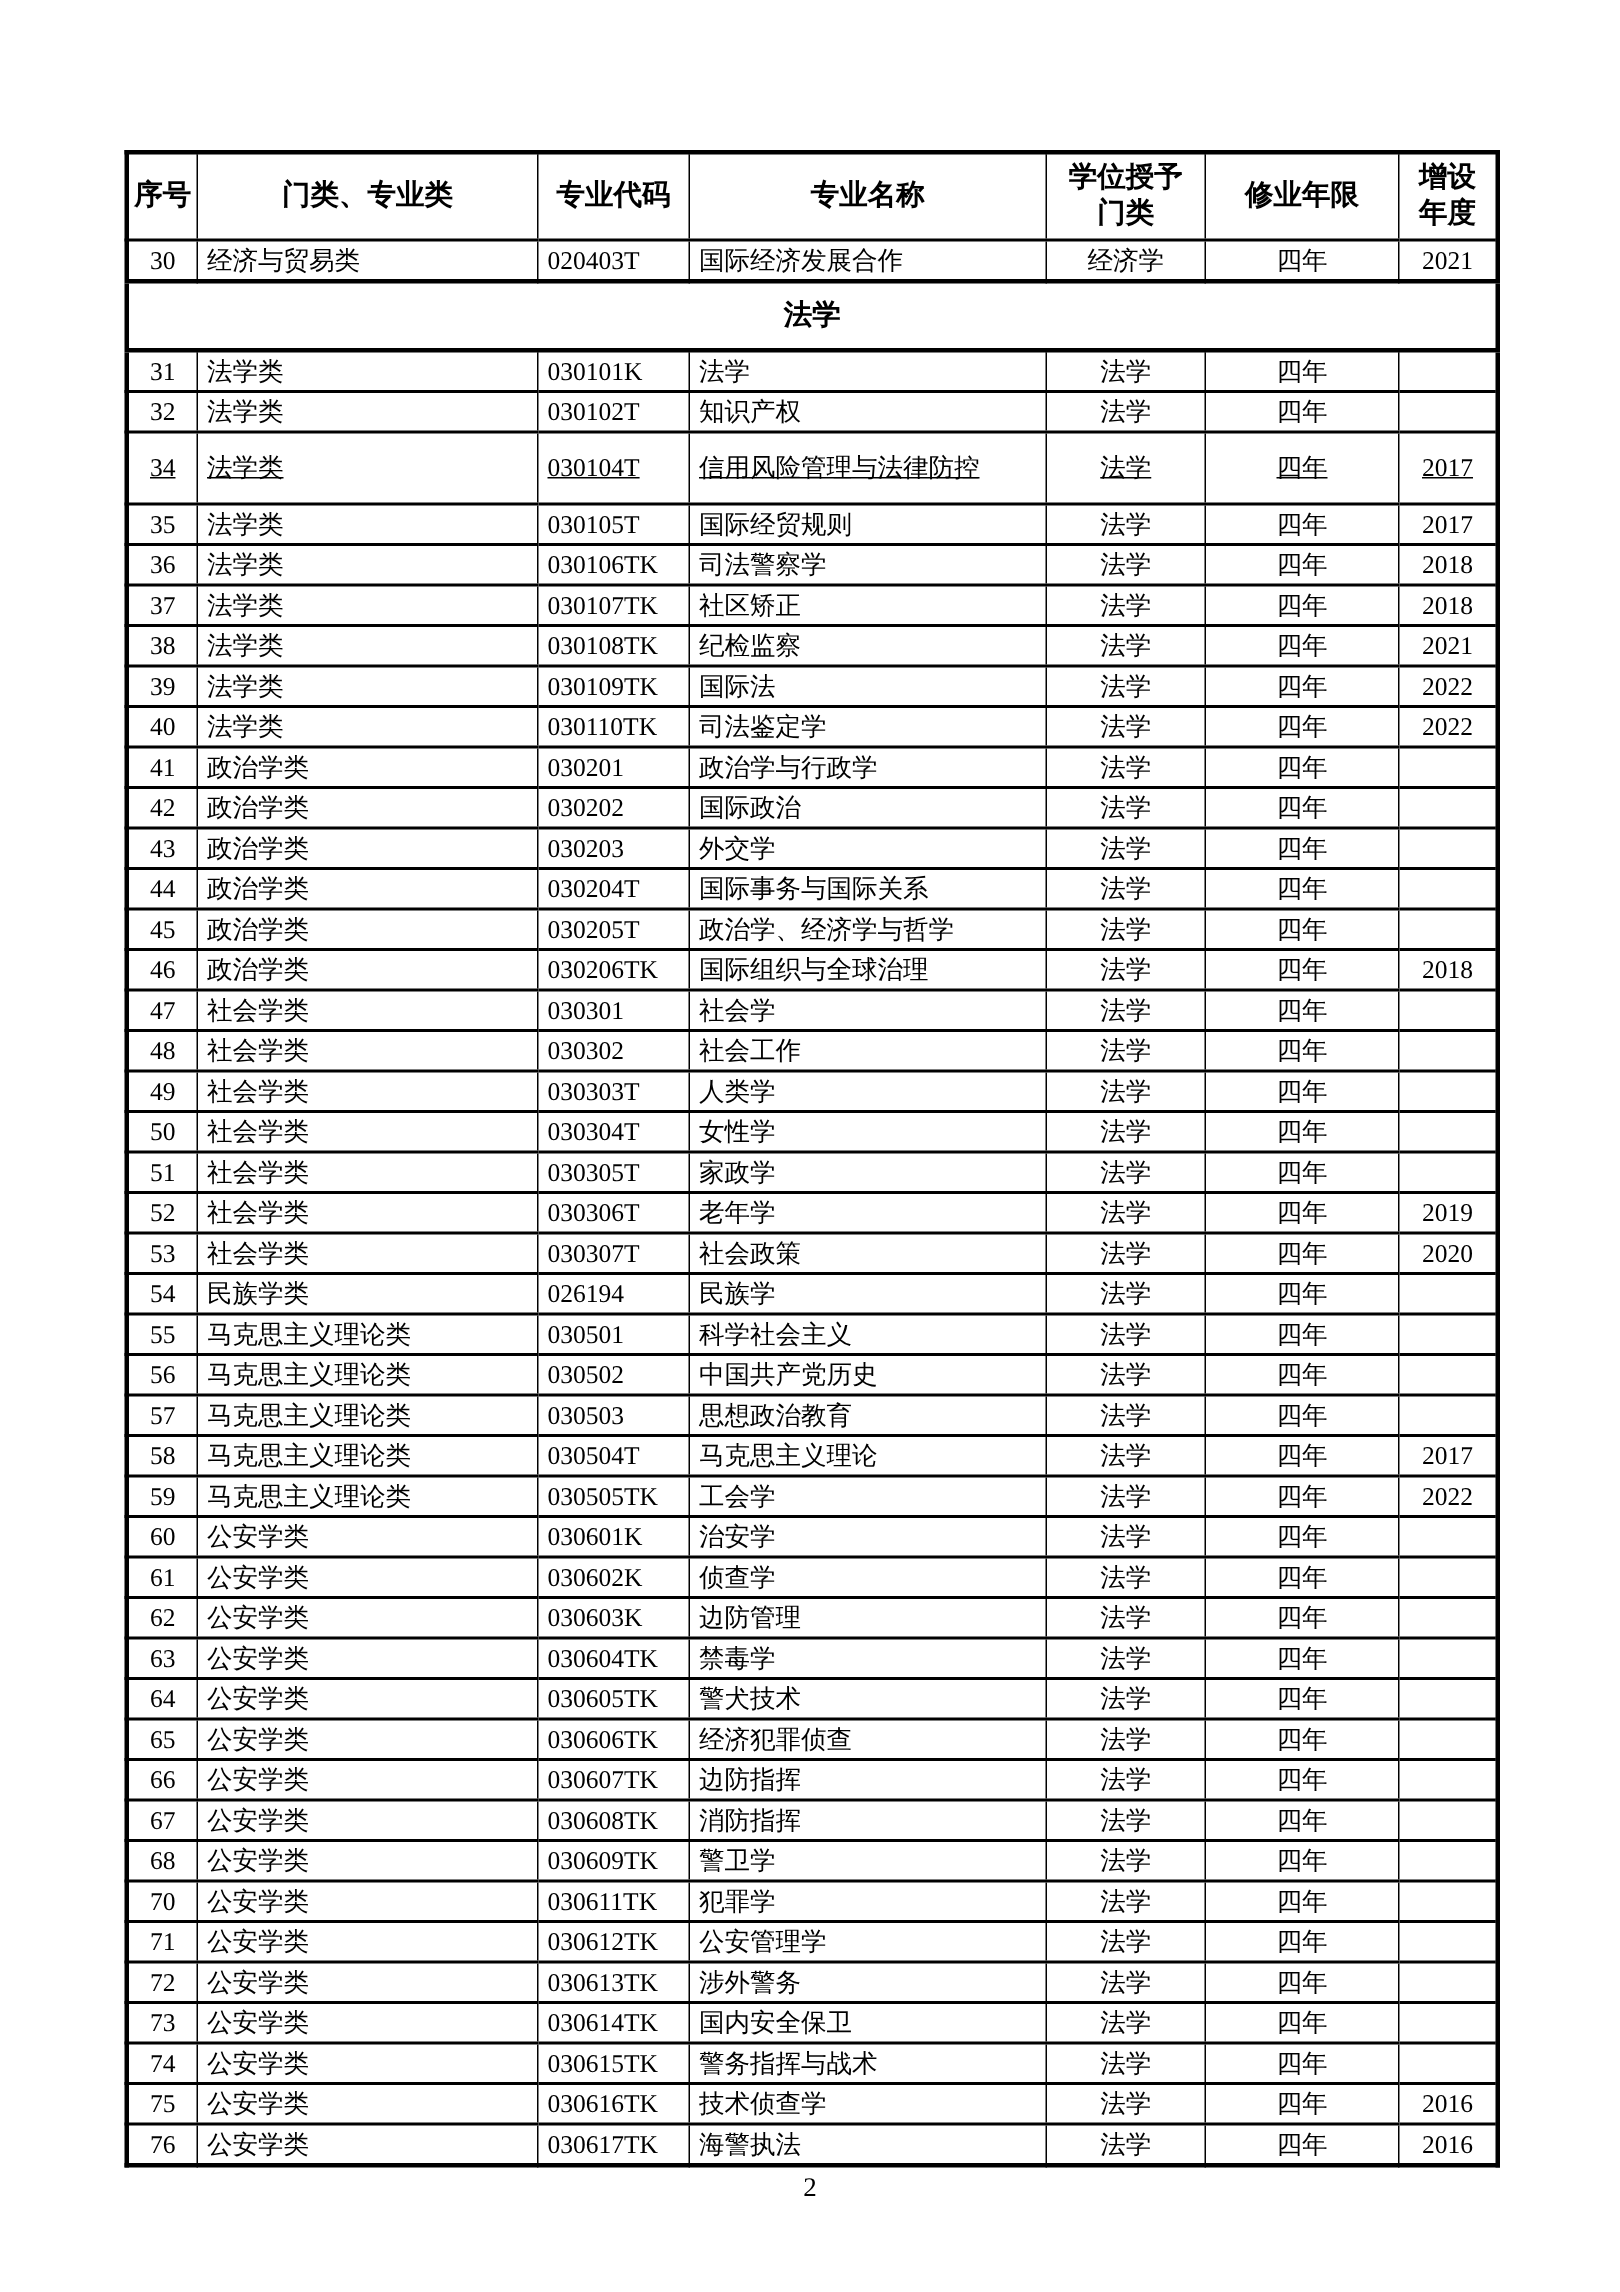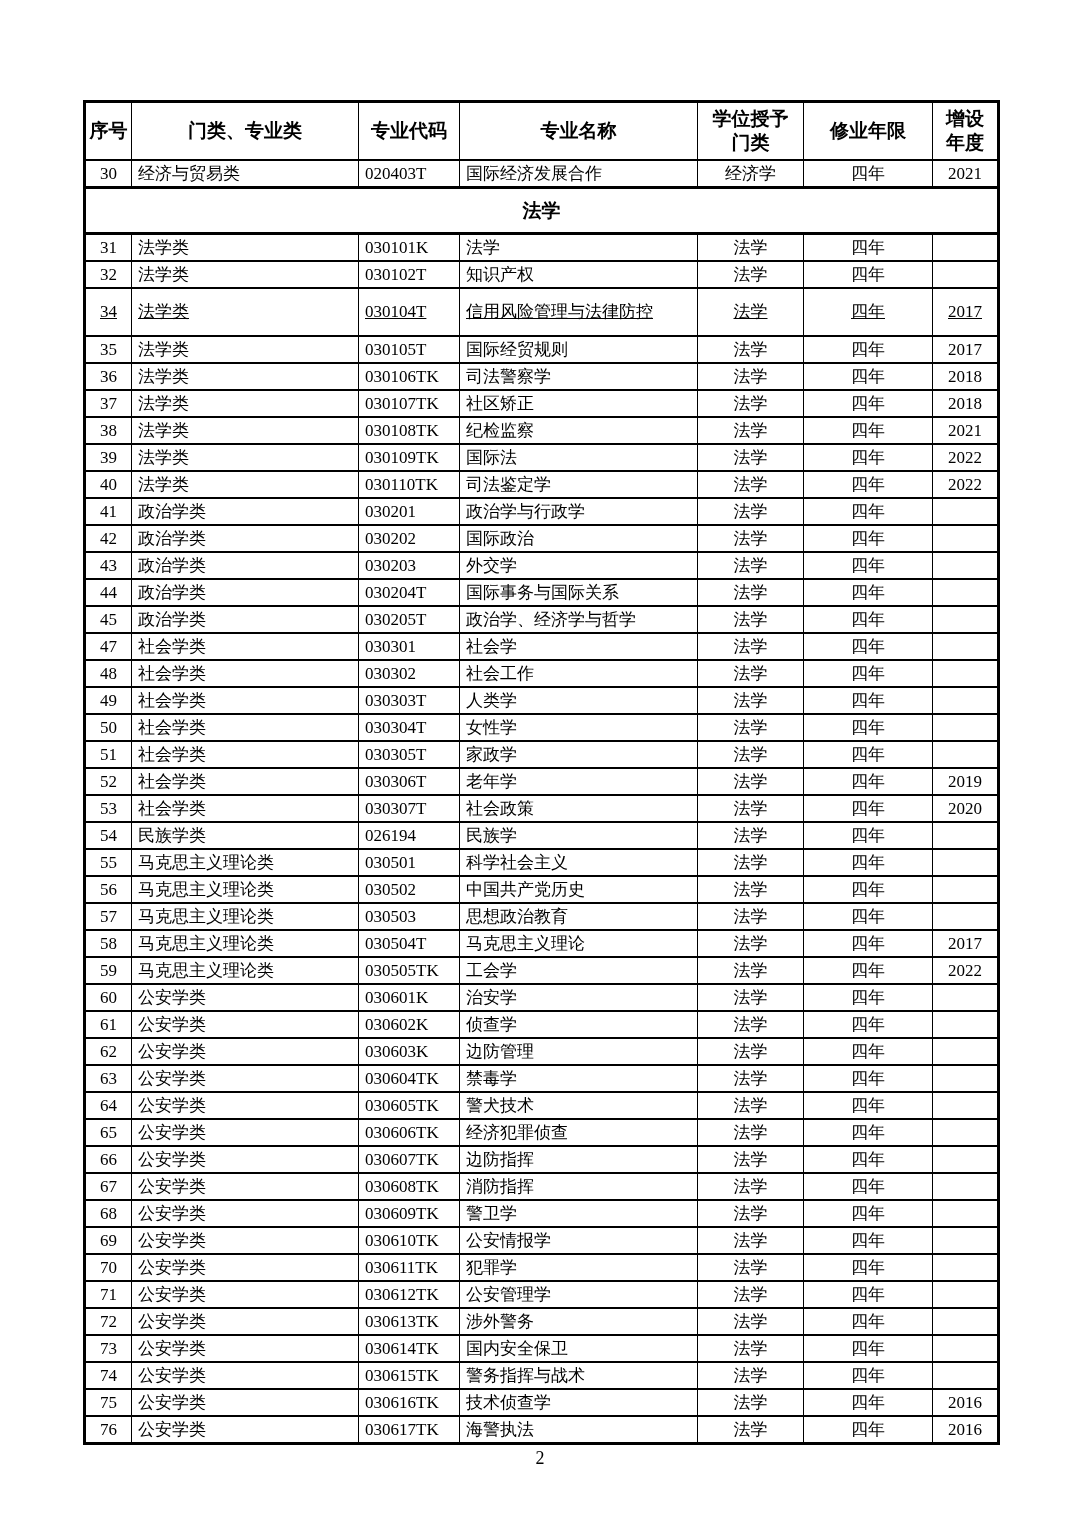--- a/index.html
+++ b/index.html
@@ -229,20 +229,29 @@
         <tr>
           <td class="a-center">45</td>
           <td class="a-left">政治学类</td>
           <td class="a-left">030205T</td>
           <td class="a-left">政治学、经济学与哲学</td>
           <td class="a-center">法学</td>
           <td class="a-center">四年</td>
           <td class="a-center"></td>
         </tr>
         <tr>
+          <td class="a-center">46</td>
+          <td class="a-left">政治学类</td>
+          <td class="a-left">030206TK</td>
+          <td class="a-left">国际组织与全球治理</td>
+          <td class="a-center">法学</td>
+          <td class="a-center">四年</td>
+          <td class="a-center">2018</td>
+        </tr>
+        <tr>
           <td class="a-center">47</td>
           <td class="a-left">社会学类</td>
           <td class="a-left">030301</td>
           <td class="a-left">社会学</td>
           <td class="a-center">法学</td>
           <td class="a-center">四年</td>
           <td class="a-center"></td>
         </tr>
         <tr>
           <td class="a-center">48</td>
@@ -422,29 +431,20 @@
           <td class="a-left">消防指挥</td>
           <td class="a-center">法学</td>
           <td class="a-center">四年</td>
           <td class="a-center"></td>
         </tr>
         <tr>
           <td class="a-center">68</td>
           <td class="a-left">公安学类</td>
           <td class="a-left">030609TK</td>
           <td class="a-left">警卫学</td>
-          <td class="a-center">法学</td>
-          <td class="a-center">四年</td>
-          <td class="a-center"></td>
-        </tr>
-        <tr>
-          <td class="a-center">69</td>
-          <td class="a-left">公安学类</td>
-          <td class="a-left">030610TK</td>
-          <td class="a-left">公安情报学</td>
           <td class="a-center">法学</td>
           <td class="a-center">四年</td>
           <td class="a-center"></td>
         </tr>
         <tr>
           <td class="a-center">70</td>
           <td class="a-left">公安学类</td>
           <td class="a-left">030611TK</td>
           <td class="a-left">犯罪学</td>
           <td class="a-center">法学</td>

